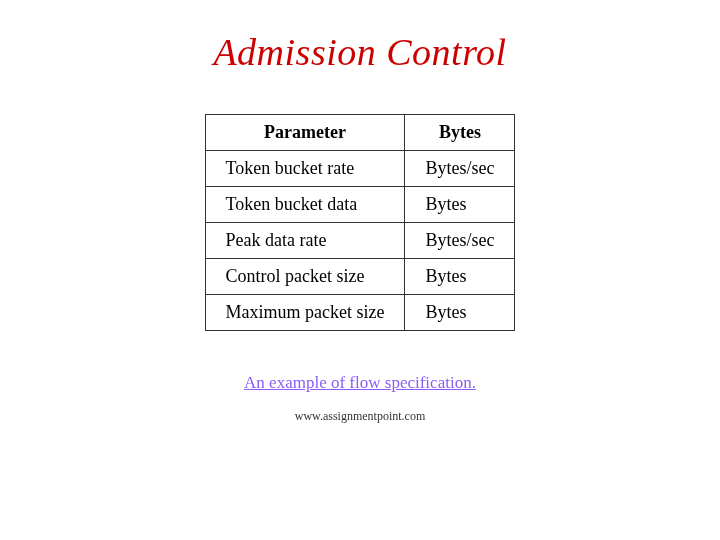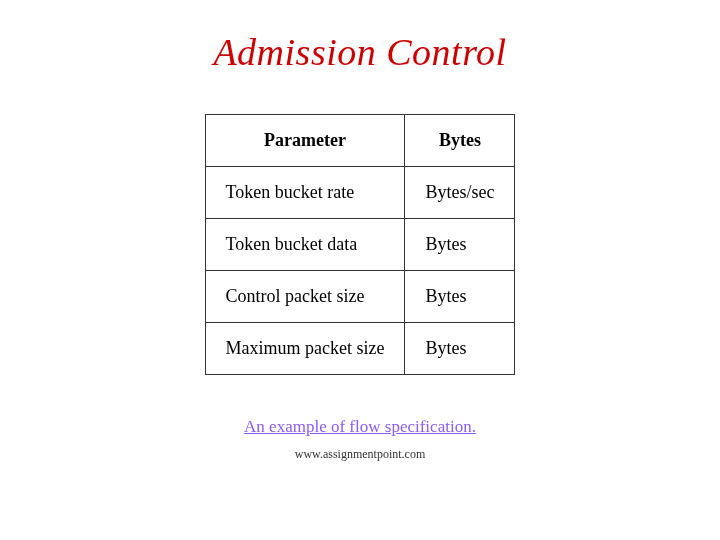--- a/index.html
+++ b/index.html
@@ -33,21 +33,21 @@
     }
 
     table {
       border-collapse: collapse;
       font-size: 18px;
       color: #000000;
     }
 
     table th, table td {
       border: 1.5px solid #333333;
-      padding: 15px 20px;
+      padding: 7px 20px;
       text-align: left;
     }
 
     table th {
       font-weight: bold;
       text-align: center;
       background: #ffffff;
     }
 
     table td:last-child {
@@ -56,21 +56,21 @@
 
     #footer-text {
       margin-top: 42px;
       font-size: 17px;
       color: #8b5cf6;
       text-decoration: underline;
       font-style: normal;
     }
 
     #website {
-      margin-top: 10px;
+      margin-top: 16px;
       font-size: 12px;
       color: #333333;
       text-decoration: none;
     }
   </style>
 </head>
 <body>
 
 <h1 id="title">Admission Control</h1>
 
@@ -85,20 +85,24 @@
     <tbody id="table-body">
     <tr>
           <td>Token bucket rate</td>
           <td>Bytes/sec</td>
         </tr>
         <tr>
           <td>Token bucket data</td>
           <td>Bytes</td>
         </tr>
         <tr>
+          <td>Peak data rate</td>
+          <td>Bytes/sec</td>
+        </tr>
+        <tr>
           <td>Control packet size</td>
           <td>Bytes</td>
         </tr>
         <tr>
           <td>Maximum packet size</td>
           <td>Bytes</td>
         </tr>
       </tbody>
   </table>
 </div>

